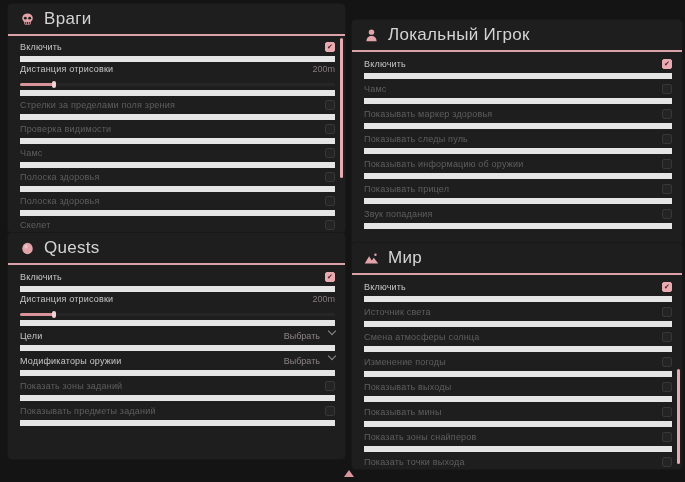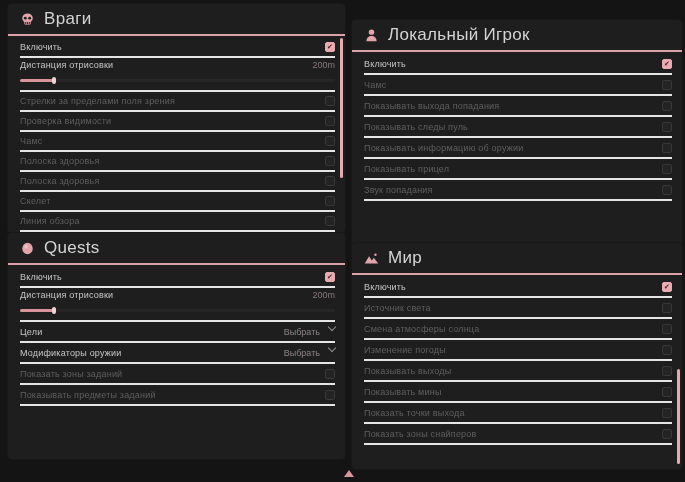--- a/index.html
+++ b/index.html
@@ -18,21 +18,21 @@
   .p-world{left:352px;top:243px;width:330px;height:226px}
 
   .hdr{height:30px;display:flex;align-items:center;gap:9px;padding:0 12px;
        border-bottom:2px solid #d9a2a8}
   .ttl{font-size:17px;font-weight:normal;color:#d4d4d4;letter-spacing:.3px}
   .icon{width:15px;height:15px;display:inline-flex;flex:0 0 auto}
   .icon svg{width:15px;height:15px}
 
   .rows{padding:2px 10px 0 12px}
   .row{display:flex;align-items:center;justify-content:space-between;
-       height:18px;border-bottom:2px solid #e5e5e5;font-size:9px}
+       height:18px;border-bottom:6px solid #e5e5e5;font-size:9px}
   .p-local .row,.p-quests .row,.p-world .row{height:19px}
   .lbl{color:#5f5f5f;letter-spacing:.2px;white-space:nowrap}
   .row.bright .lbl{color:#c6c6c6}
 
   .cb{width:10px;height:10px;border-radius:2px;background:#242424;
       border:1px solid #373737;box-sizing:border-box;flex:0 0 auto;
       display:flex;align-items:center;justify-content:center;
       font-size:7px;line-height:8px;color:transparent}
   .cb.on{background:#e9abb1;border-color:#e9abb1;color:#49292d}
 
@@ -145,21 +145,21 @@
     <div class="rows">
         <div class="row bright">
           <span class="lbl">Включить</span>
           <span class="cb on">✔</span>
         </div>
         <div class="row ">
           <span class="lbl">Чамс</span>
           <span class="cb"></span>
         </div>
         <div class="row ">
-          <span class="lbl">Показывать выхода попадания</span>
+          <span class="lbl">Показывать маркер здоровья</span>
           <span class="cb"></span>
         </div>
         <div class="row ">
           <span class="lbl">Показывать следы пуль</span>
           <span class="cb"></span>
         </div>
         <div class="row ">
           <span class="lbl">Показывать информацию об оружии</span>
           <span class="cb"></span>
         </div>
@@ -253,25 +253,25 @@
         </div>
         <div class="row ">
           <span class="lbl">Показывать выходы</span>
           <span class="cb"></span>
         </div>
         <div class="row ">
           <span class="lbl">Показывать мины</span>
           <span class="cb"></span>
         </div>
         <div class="row ">
+          <span class="lbl">Показать зоны снайперов</span>
+          <span class="cb"></span>
+        </div>
+        <div class="row ">
           <span class="lbl">Показать точки выхода</span>
-          <span class="cb"></span>
-        </div>
-        <div class="row ">
-          <span class="lbl">Показать зоны снайперов</span>
           <span class="cb"></span>
         </div>
       </div>
     <div class="sb sb-world"></div>
   </section>
 
   <div class="grip"></div>
 </div>
 
 </body></html>

